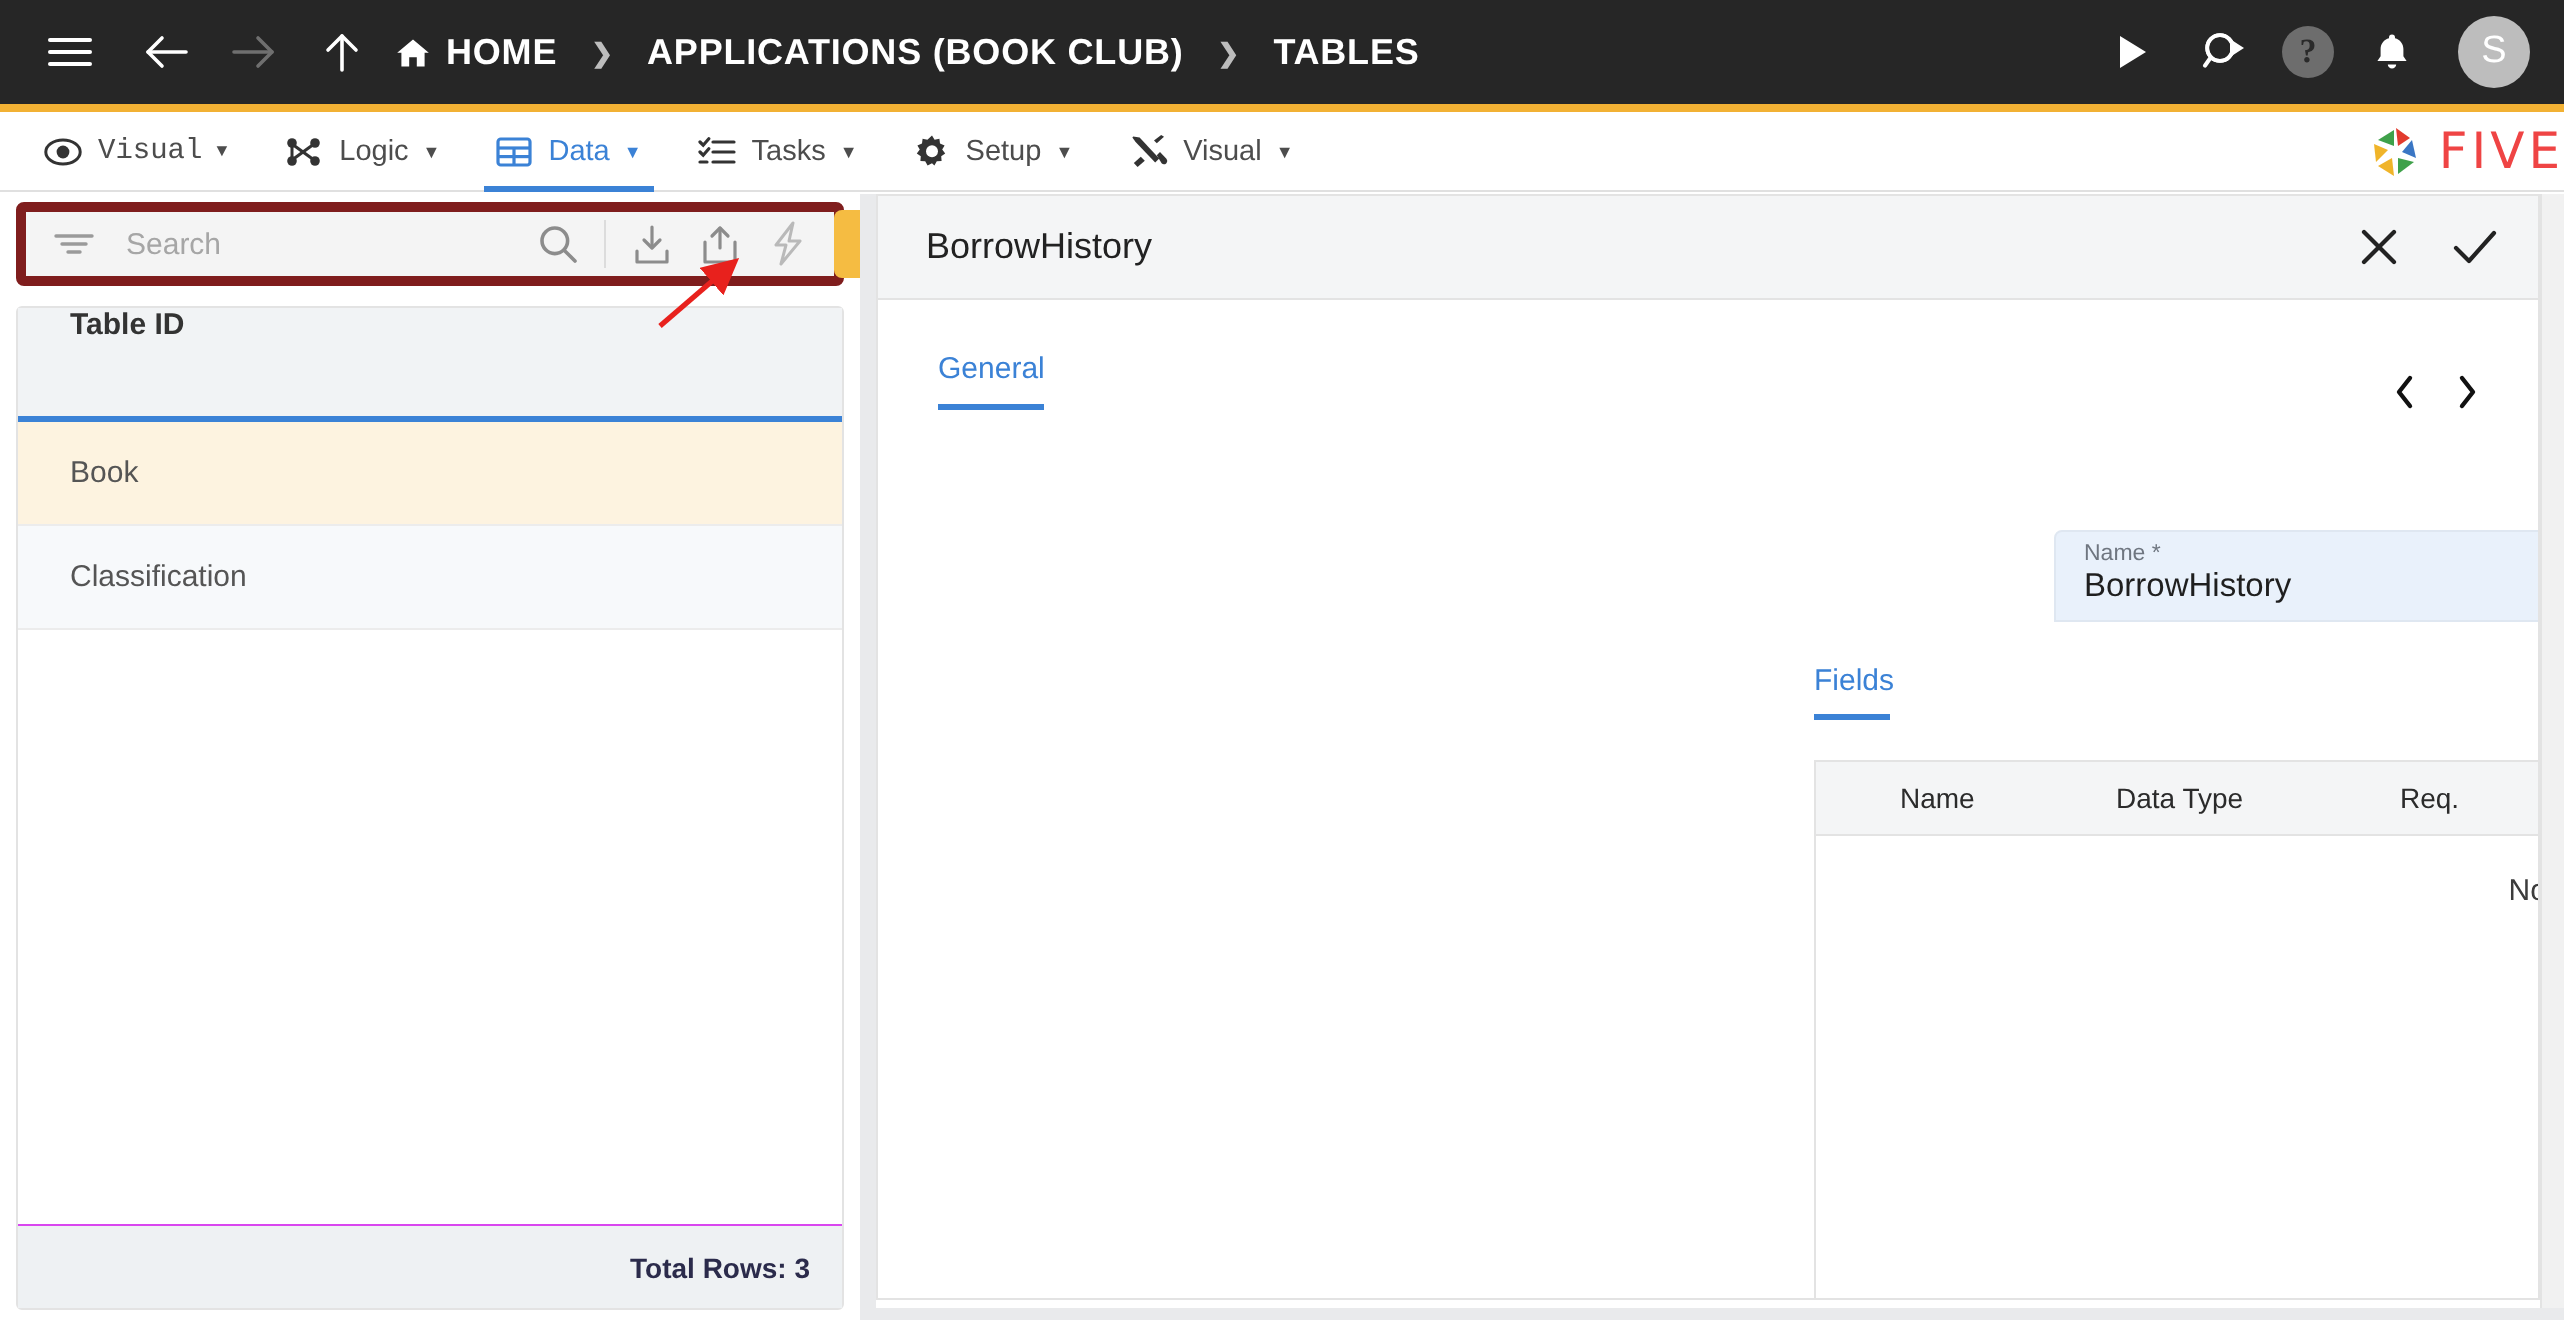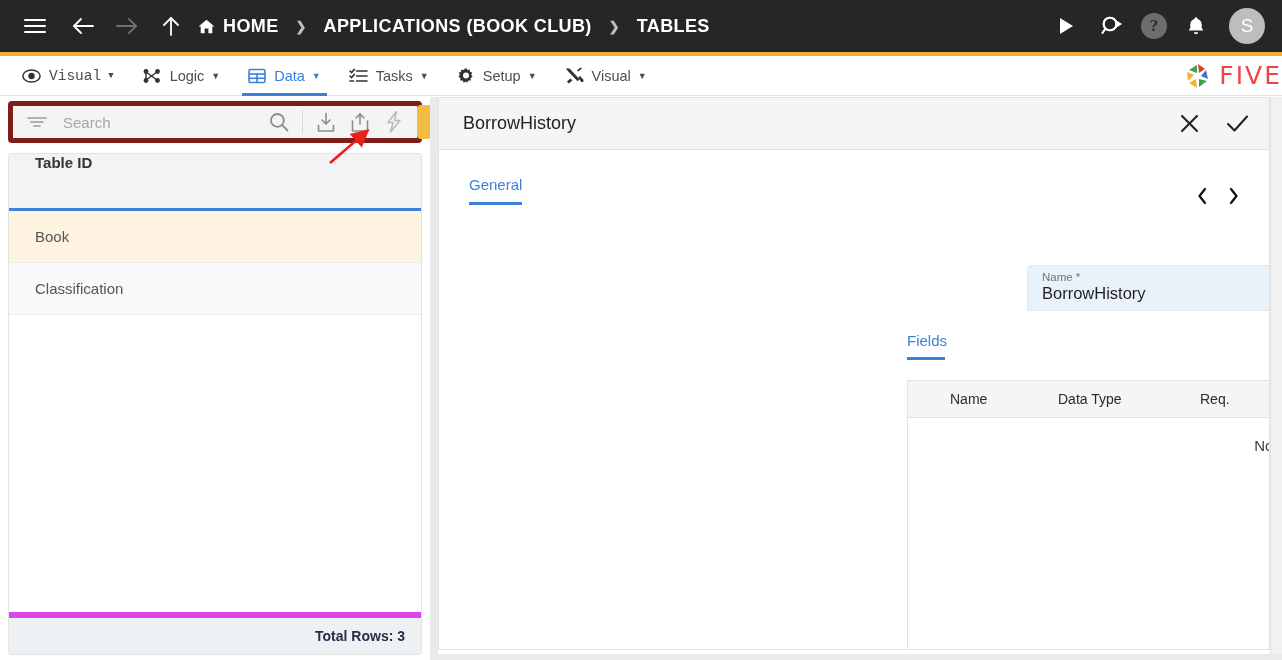--- a/index.html
+++ b/index.html
@@ -128,21 +128,21 @@
   }
   .list-rows { flex:1; overflow:hidden; }
   .list-row {
     height:52px; display:flex; align-items:center; padding-left:26px;
     font-size:15px; color:#555; border-bottom:1px solid #ececec;
     cursor:pointer;
   }
   .list-row.selected { background:#fdf3e0; }
   .list-row.alt { background:#f7f9fb; }
   .list-foot {
-    height:42px; background:#eef1f3; border-top:6px solid #d946ef;
+    height:42px; background:#eef1f3; border-top:1px solid #d946ef;
     display:flex; align-items:center; justify-content:flex-end;
     padding-right:16px; font-size:14px; font-weight:bold; color:#2b2b4b;
   }
 
   
   .annot { position:absolute; left:0; top:0; pointer-events:none; }
 
   
   .gutter {
     position:absolute; left:430px; top:97px; width:8px; height:563px;

